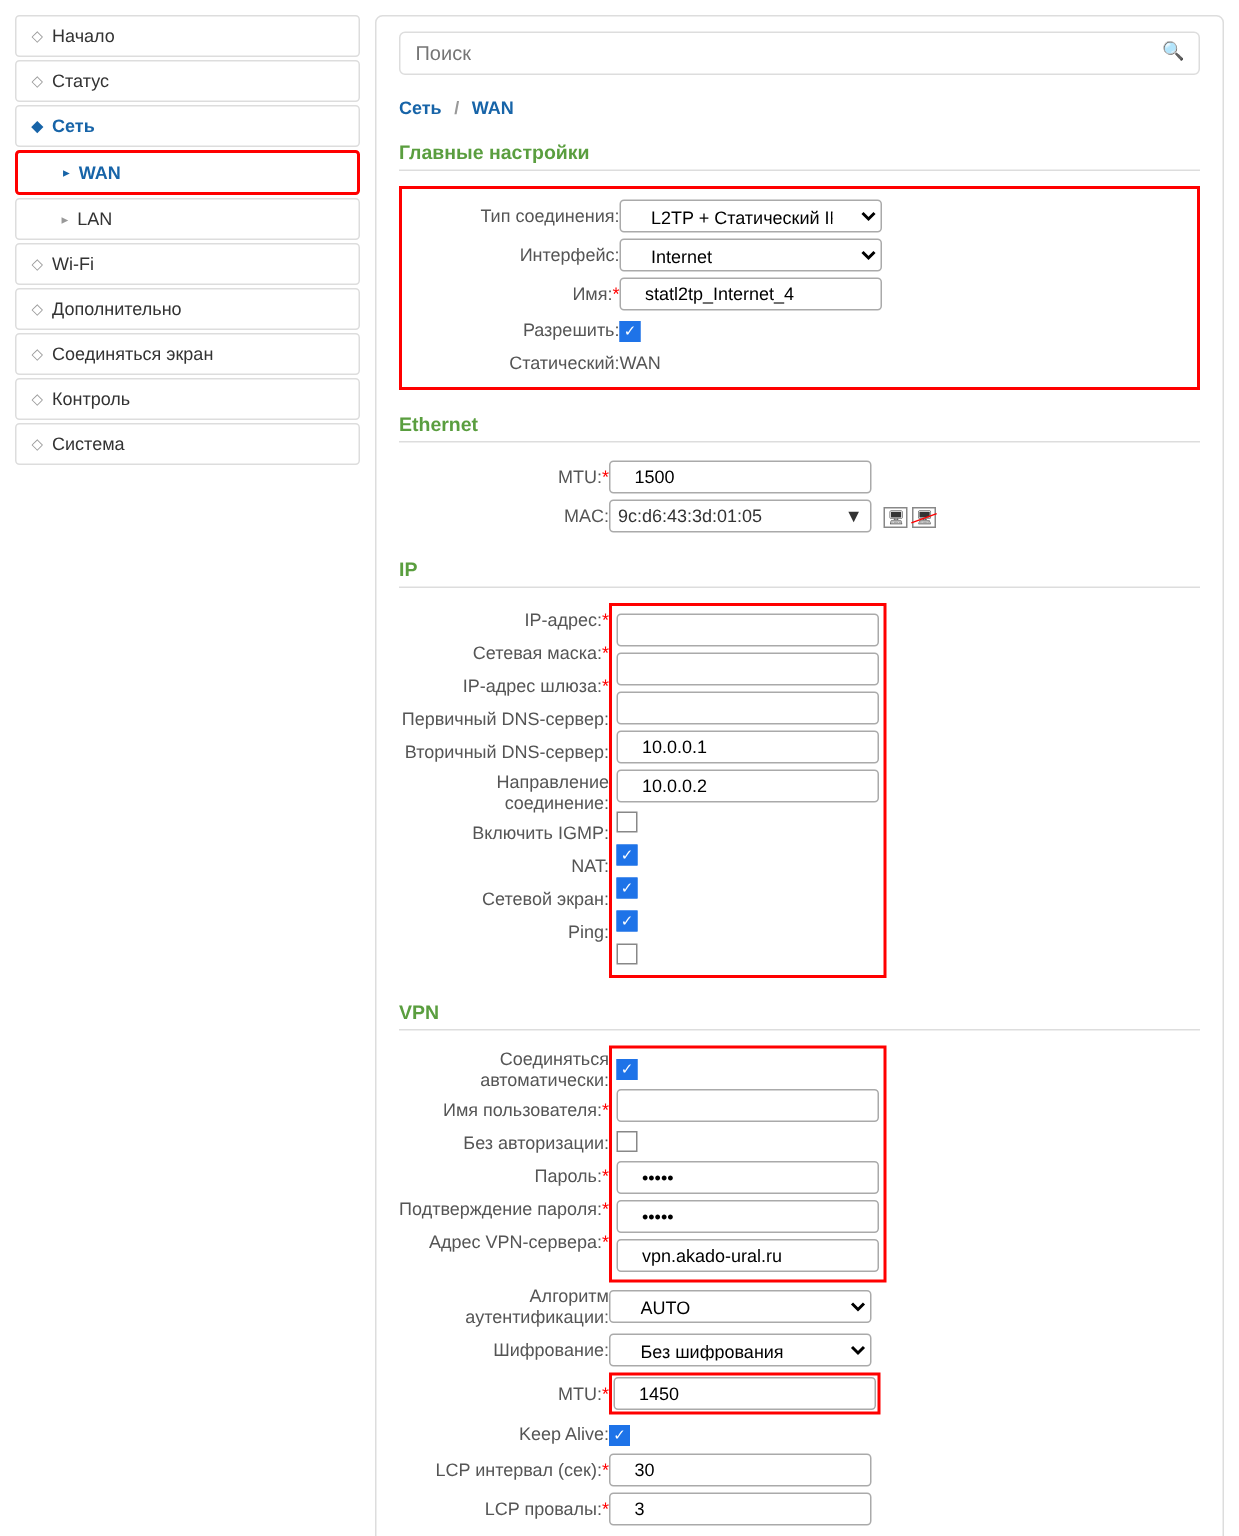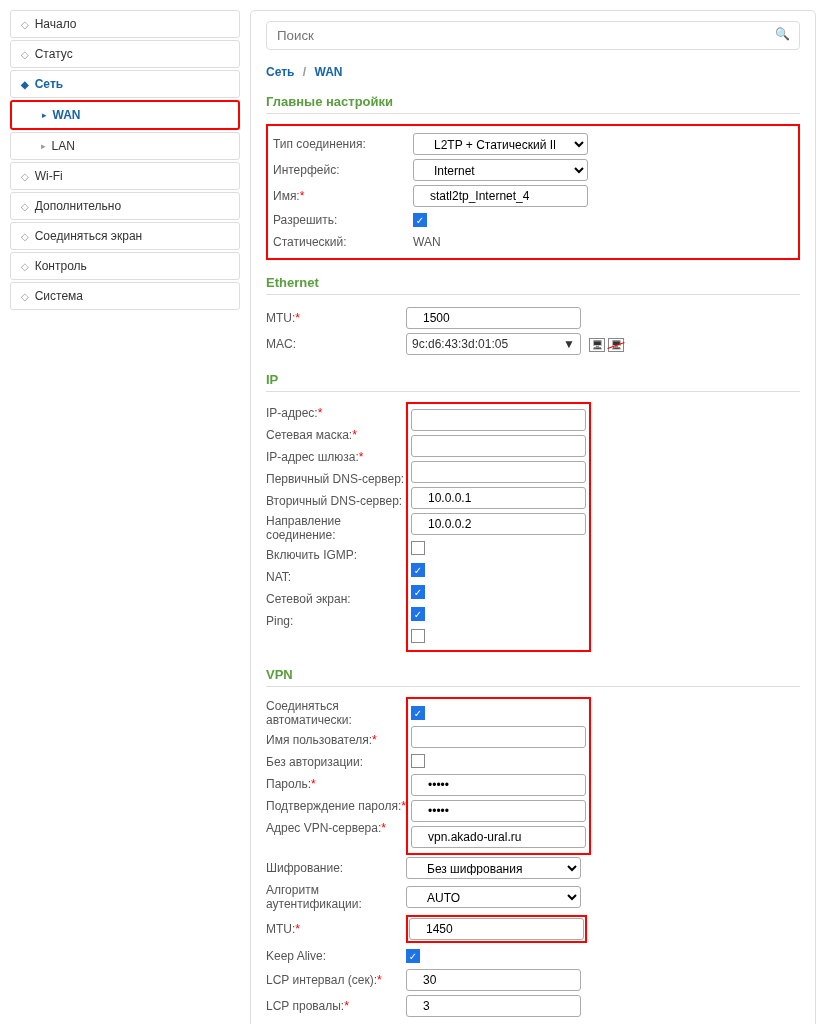--- a/index.html
+++ b/index.html
@@ -21,21 +21,21 @@
 .search-bar { width: 100%; border: 1px solid #ddd; border-radius: 4px; padding: 6px 30px 6px 10px; margin-bottom: 15px; color: #999; }
 .search-wrap { position: relative; }
 .search-icon { position: absolute; right: 10px; top: 6px; color: #999; }
 
 .breadcrumb { color: #1764a8; font-size: 12px; font-weight: bold; margin-bottom: 15px; }
 .breadcrumb .sep { color: #999; margin: 0 5px; }
 
 .section-title { color: #5a9e3f; font-size: 13px; font-weight: bold; border-bottom: 1px solid #ddd; padding-bottom: 4px; margin: 15px 0 10px 0; }
 
 .form-row { display: flex; align-items: center; min-height: 22px; padding: 2px 0; }
-.form-label { width: 140px; flex-shrink: 0; color: #555; }
+.form-label { width: 140px; flex-shrink: 0; color: #555; text-align: right; }
 .form-label .req { color: red; }
 .form-value { flex: 1; }
 
 .text-input, .select-input { width: 175px; padding: 3px 16px; border: 1px solid #aaa; border-radius: 3px; background: #fff; font-size: 12px; }
 .select-input { height: 22px; }
 .text-static { color: #555; }
 
 .red-box { border: 2px solid red; padding: 5px; margin: 2px 0; }
 .red-box-inline { border: 2px solid red; padding: 1px; display: inline-block; }
 
@@ -258,28 +258,28 @@
           </div>
         <div class="form-row">
             <input class="text-input" value="•••••" style="">
           </div>
         <div class="form-row">
             <input class="text-input" value="vpn.akado-ural.ru" style="">
           </div>
       </div>
     </div>
     <div class="form-row">
+        <div class="form-label">Алгоритм аутентификации:</div>
+        <div class="form-value"><select class="select-input"><option>AUTO</option></select></div>
+      </div>
+    <div class="form-row">
         <div class="form-label">Шифрование:</div>
         <div class="form-value"><select class="select-input"><option>Без шифрования</option></select></div>
       </div>
     <div class="form-row">
-        <div class="form-label">Алгоритм аутентификации:</div>
-        <div class="form-value"><select class="select-input"><option>AUTO</option></select></div>
-      </div>
-    <div class="form-row">
         <div class="form-label"><span>MTU:</span><span class="req">*</span></div>
         <div class="form-value"><span class="red-box-inline"><input class="text-input" value="1450" style=""></span></div>
       </div>
     <div class="form-row">
         <div class="form-label">Keep Alive:</div>
         <div class="form-value"><span class="checkbox-blue">✓</span></div>
       </div>
     <div class="form-row">
         <div class="form-label"><span>LCP интервал (сек):</span><span class="req">*</span></div>
         <div class="form-value"><input class="text-input" value="30" style=""></div>

